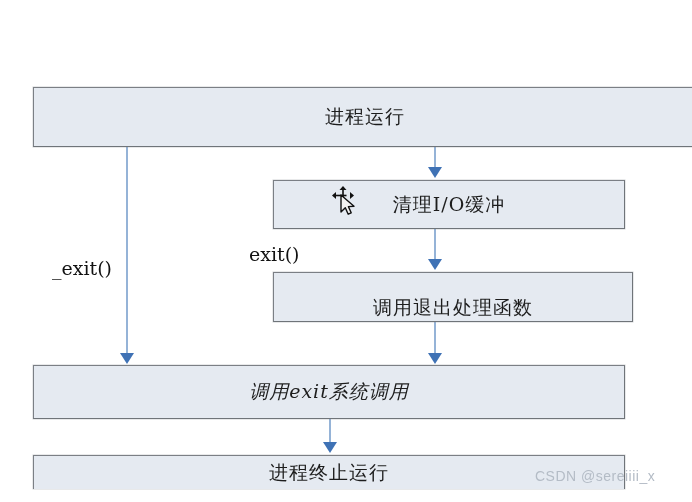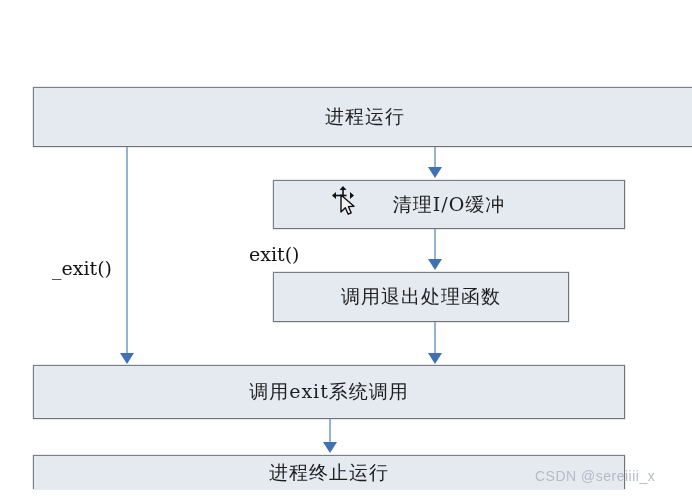--- a/index.html
+++ b/index.html
@@ -48,22 +48,22 @@
   .box-label {
     font-family: "DejaVu Serif", "Liberation Serif", serif;
     font-size: 19px;
     color: #1d1d1d;
     letter-spacing: 1px;
     white-space: nowrap;
   }
 
   #box-process-running { left: 33px;  top: 87px;  width: 664px; height: 60px; }
   #box-flush-io        { left: 273px; top: 180px; width: 352px; height: 49px; }
-  #box-exit-handlers   { left: 273px; top: 272px; width: 296px; height: 50px; }
-  #box-exit-syscall    { left: 33px;  top: 365px; width: 592px; height: 54px; }
+  #box-exit-handlers   { left: 273px; top: 272px; width: 360px; height: 50px; align-items: flex-end; }
+  #box-exit-syscall    { left: 33px;  top: 365px; width: 592px; height: 54px; font-style: italic; }
   #box-process-end     { left: 33px;  top: 455px; width: 592px; height: 34px;
                          border-bottom: none; }
 
   
   .conn {
     position: absolute;
     background: #95b3d7;
     width: 2px;
   }
   .arrowhead {

